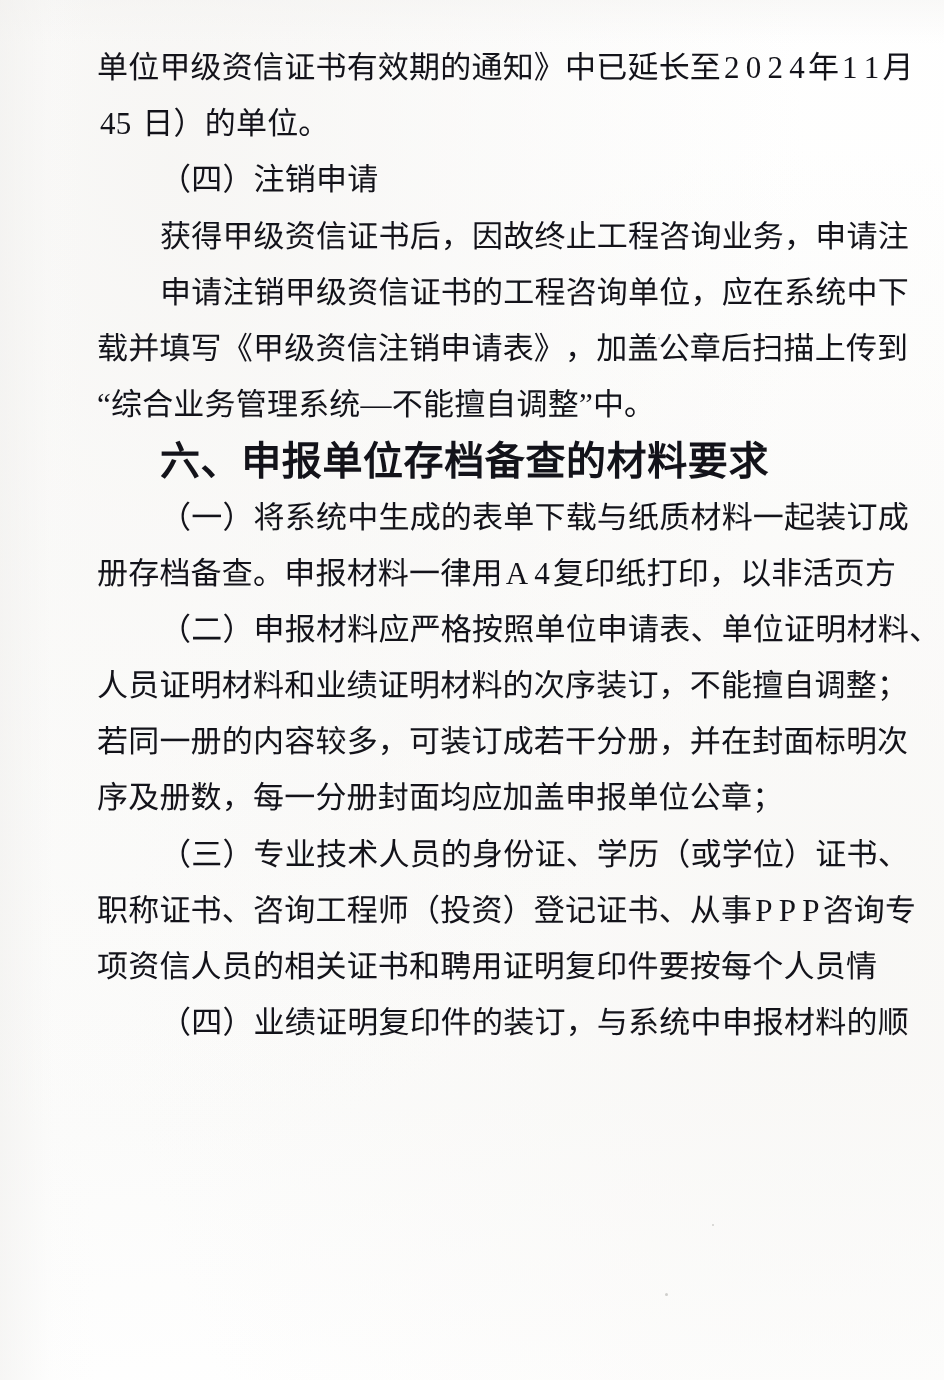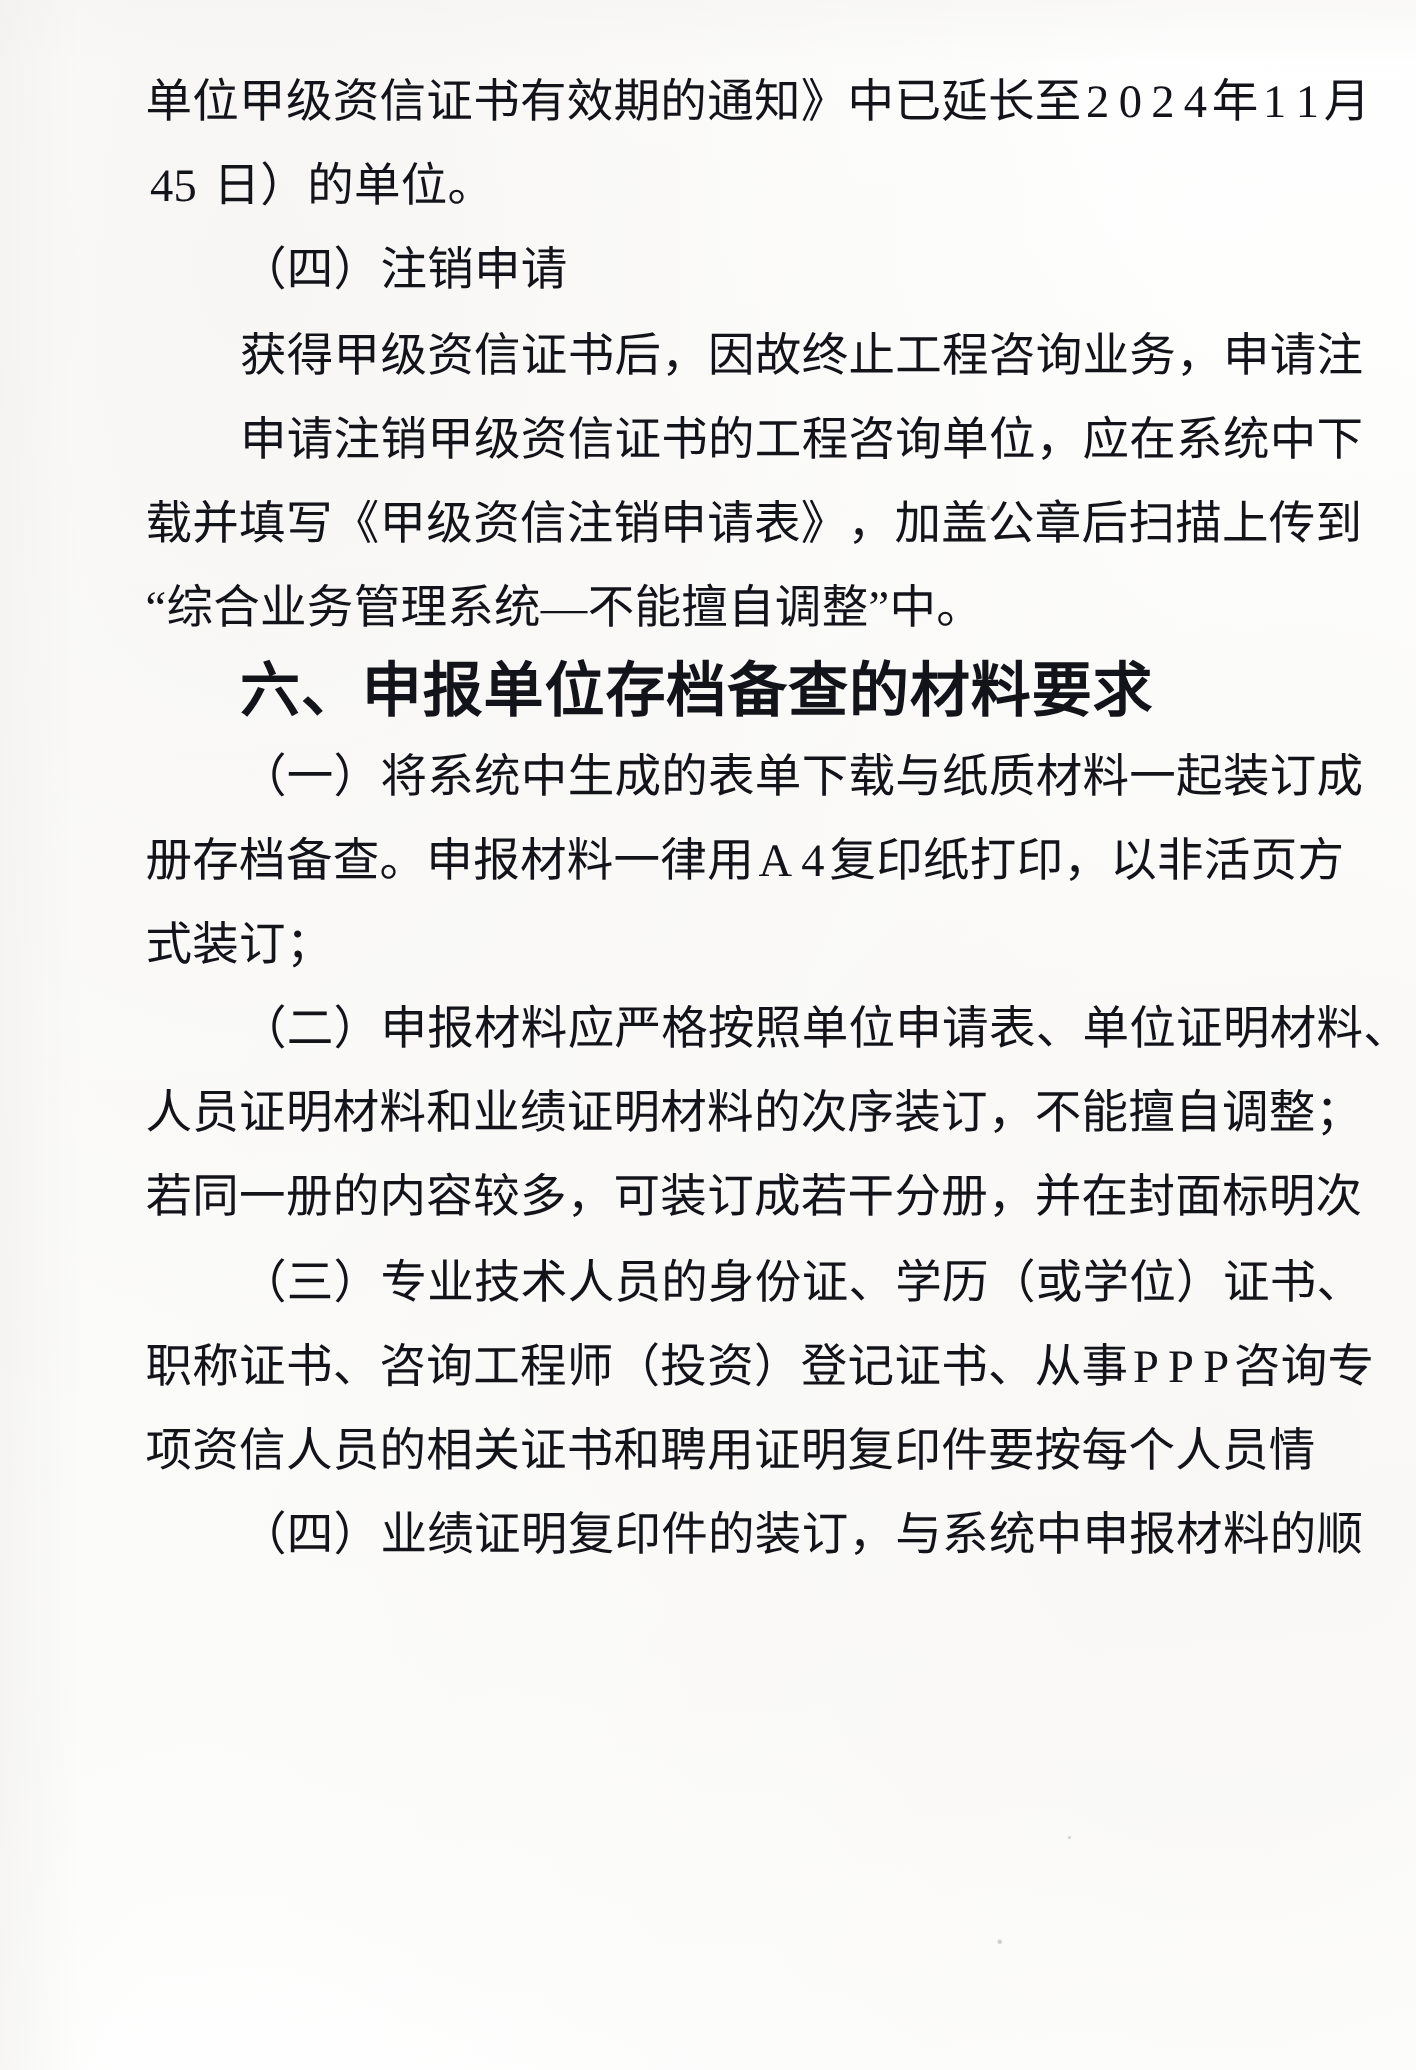--- a/index.html
+++ b/index.html
@@ -285,21 +285,20 @@
         <span>纸</span>
         <span>打</span>
         <span>印</span>
         <span>，</span>
         <span>以</span>
         <span>非</span>
         <span>活</span>
         <span>页</span>
         <span>方</span>
       </div>
-      <div class="line">式装订；</div>
       <div class="line indent just">
         <span>（</span>
         <span>二</span>
         <span>）</span>
         <span>申</span>
         <span>报</span>
         <span>材</span>
         <span>料</span>
         <span>应</span>
         <span>严</span>
@@ -342,20 +341,21 @@
         <span>册</span>
         <span>，</span>
         <span>并</span>
         <span>在</span>
         <span>封</span>
         <span>面</span>
         <span>标</span>
         <span>明</span>
         <span>次</span>
       </div>
+      <div class="line">序及册数，每一分册封面均应加盖申报单位公章；</div>
       <div class="line indent just">
         <span>（</span>
         <span>三</span>
         <span>）</span>
         <span>专</span>
         <span>业</span>
         <span>技</span>
         <span>术</span>
         <span>人</span>
         <span>员</span>

